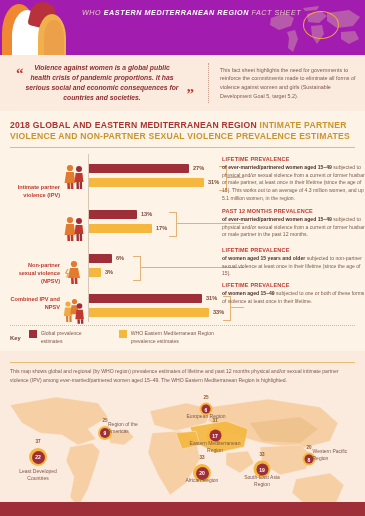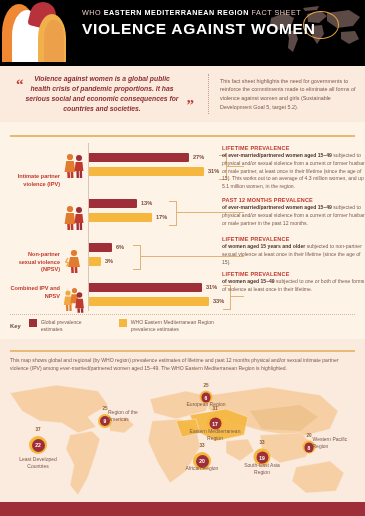--- a/index.html
+++ b/index.html
@@ -5,21 +5,21 @@
   html,body{margin:0;padding:0;}
   body{
     width:365px;height:516px;overflow:hidden;
     font-family:"Liberation Sans",sans-serif;
     background:#ffffff;
     -webkit-font-smoothing:antialiased;
   }
   .page{position:relative;width:365px;height:516px;background:#fdf3e7;}
 
   
-  .header{position:relative;height:66px;background:#000000;overflow:hidden;}
+  .header{position:relative;height:55px;background:#a21caf;overflow:hidden;font-style:italic;}
   .head-art{position:absolute;left:0;top:0;width:78px;height:62px;overflow:hidden;}
   .silhouette{position:absolute;border-radius:50% 50% 45% 45%;}
   .s1{left:2px;top:4px;width:34px;height:58px;background:#ef8733;border-radius:50% 50% 0 0;}
   .s2{left:12px;top:10px;width:30px;height:52px;background:#ffffff;border-radius:50% 50% 0 0;}
   .s3{left:30px;top:2px;width:26px;height:26px;background:#b8323c;border-radius:50% 50% 4px 4px;transform:rotate(14deg);}
   .s4{left:38px;top:14px;width:28px;height:48px;background:#f0b04b;border-radius:50% 50% 0 0;}
   .s5{left:44px;top:20px;width:20px;height:42px;background:#eda04a;border-radius:45% 45% 0 0;}
   .head-text{position:absolute;left:82px;top:8px;right:6px;}
   .kicker{font-size:7.2px;letter-spacing:.55px;color:#e7c9c2;margin-bottom:3px;white-space:nowrap;}
   .kicker b{color:#ffffff;font-weight:bold;}
@@ -129,37 +129,37 @@
           <path d="M60 9 L82 6 L93 13 L86 22 L70 24 L60 17 Z"></path>
           <path d="M74 28 L88 27 L92 35 L82 40 L74 35 Z"></path>
           <path d="M36 4 L52 2 L50 6 L38 7 Z"></path>
         </g>
       </svg>
     </div>
     <div class="globe-ring"></div>
 
     <div class="head-text">
       <div class="kicker"><span>WHO </span><b>EASTERN MEDITERRANEAN REGION</b><span> FACT SHEET</span></div>
-      <div class="h1">VIOLENCE AGAINST WOMEN</div>
     </div>
   </div>
 
   <div class="quote-band">
     <div class="quote-left">
       <span class="qmark open">“</span>
       <div class="qtext">Violence against women is a global public health crisis of pandemic proportions. It has serious social and economic consequences for countries and societies.</div>
       <span class="qmark close">”</span>
     </div>
     <div class="vdiv"></div>
     <div class="quote-right">
       <div class="qright-text">This fact sheet highlights the need for governments to reinforce the commitments made to eliminate all forms of violence against women and girls (Sustainable Development Goal 5, target 5.2).</div>
     </div>
   </div>
 
   <div class="sec1">
+    <div class="sec-title"><span>2018 GLOBAL AND EASTERN MEDITERRANEAN REGION </span><span class="gold">INTIMATE PARTNER VIOLENCE AND NON-PARTNER SEXUAL VIOLENCE PREVALENCE ESTIMATES</span></div>
     <div class="rule"></div>
 
     <div class="chart" style="height:168px;">
 
       <div class="cat-col">
         <div class="cat ipv">Intimate partner violence (IPV)</div>
         <div class="cat npsv">Non-partner sexual violence (NPSV)</div>
         <div class="cat comb">Combined IPV and NPSV</div>
       </div>
 

